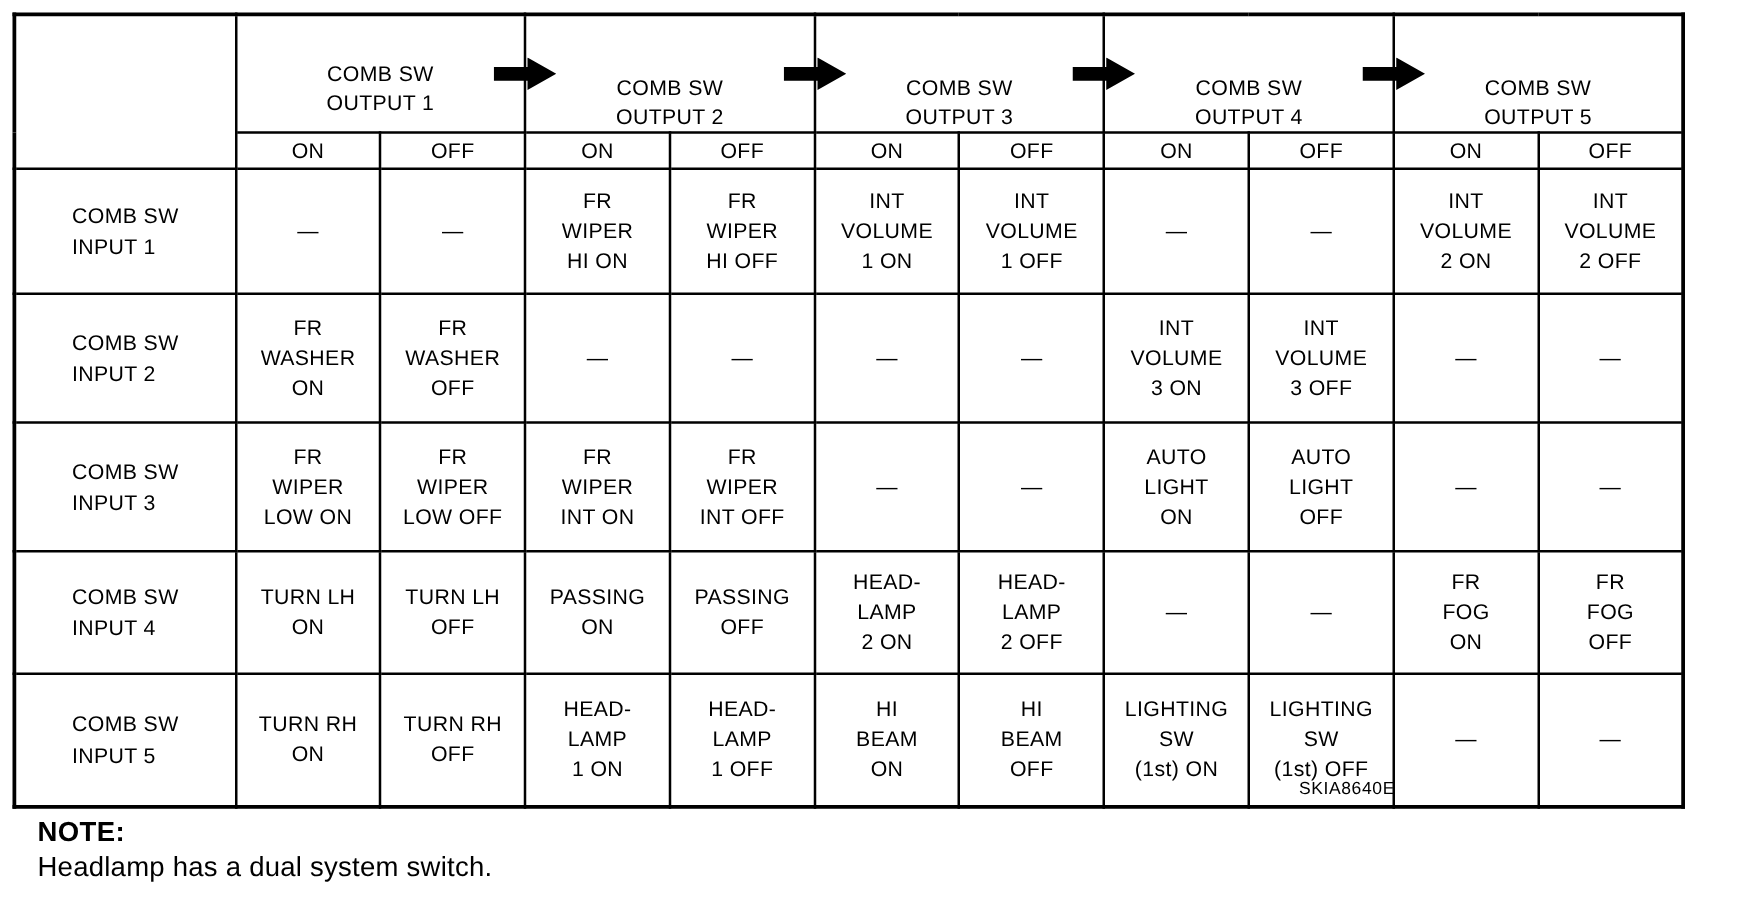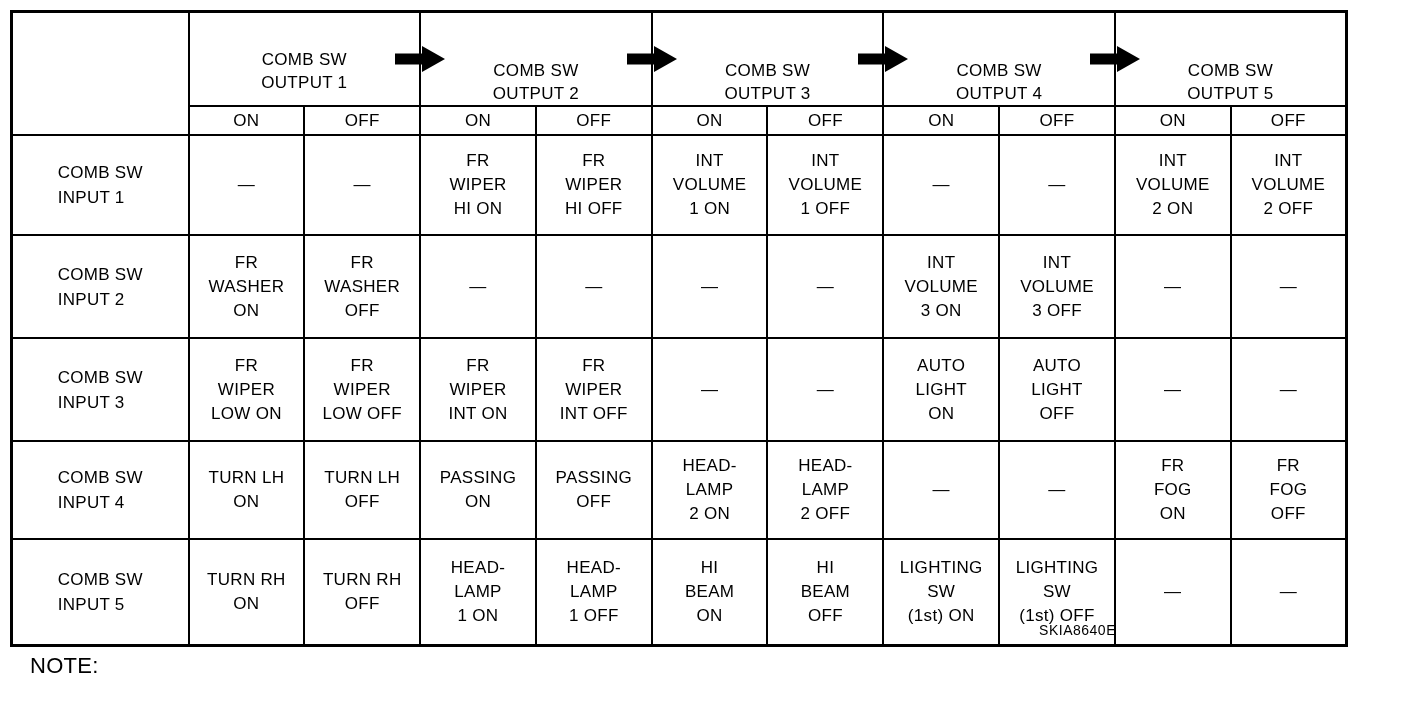--- a/index.html
+++ b/index.html
@@ -84,21 +84,21 @@
     text-align: right;
     font-size: 14px;
     letter-spacing: 0.5px;
   }
   .note {
     position: absolute;
     left: 30px;
     top: 652px;
   }
   .note-title {
-    font-weight: normal;
+    font-weight: bold;
     font-size: 22px;
     line-height: 28px;
     letter-spacing: 0.3px;
   }
   .note-body {
     font-size: 22px;
     line-height: 28px;
     letter-spacing: 0.2px;
   }
 </style>
@@ -302,15 +302,16 @@
         <td>—</td>
         <td>—</td>
       </tr>
     </tbody>
   </table>
 
   <div class="figcode">SKIA8640E</div>
 
   <div class="note">
     <div class="note-title">NOTE:</div>
+    <div class="note-body">Headlamp has a dual system switch.</div>
   </div>
 
 </div>
 
 </body></html>

